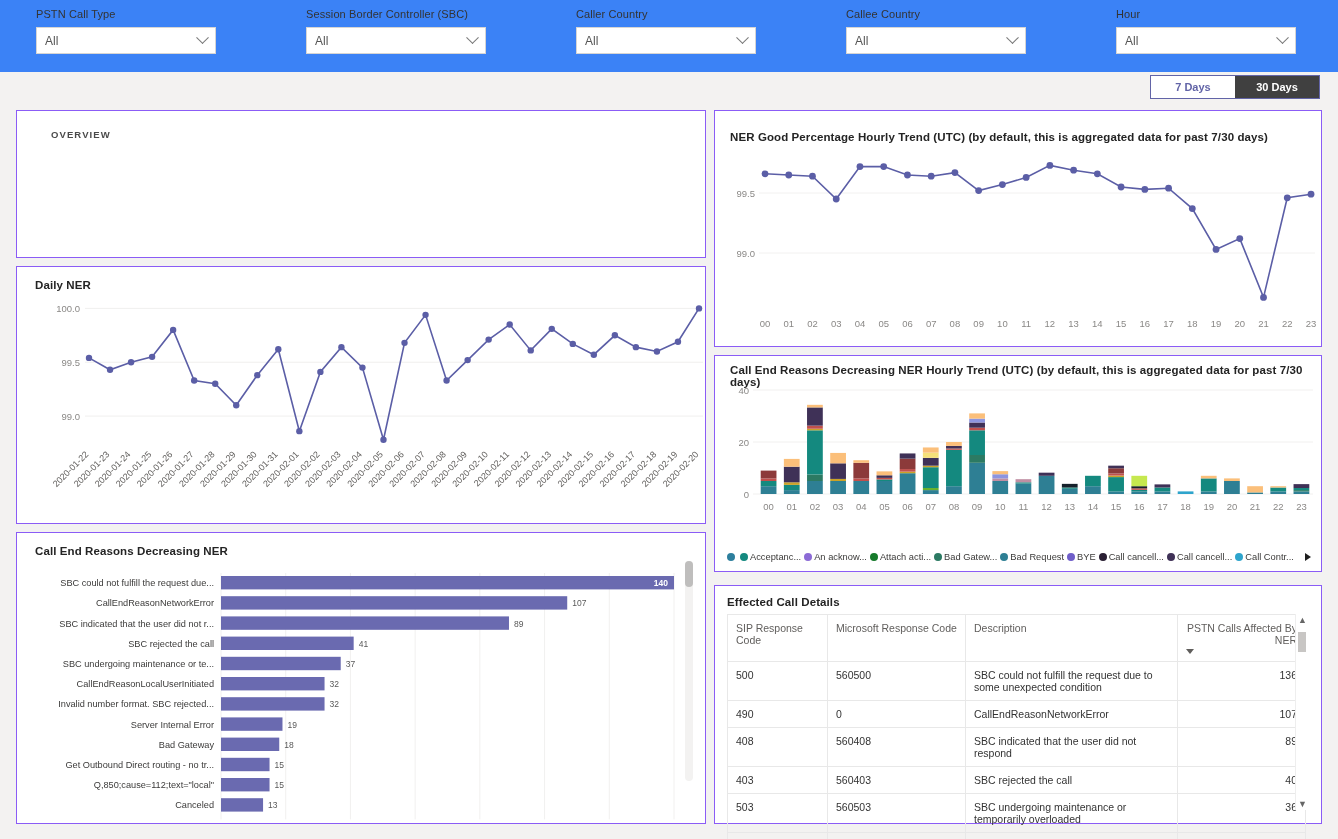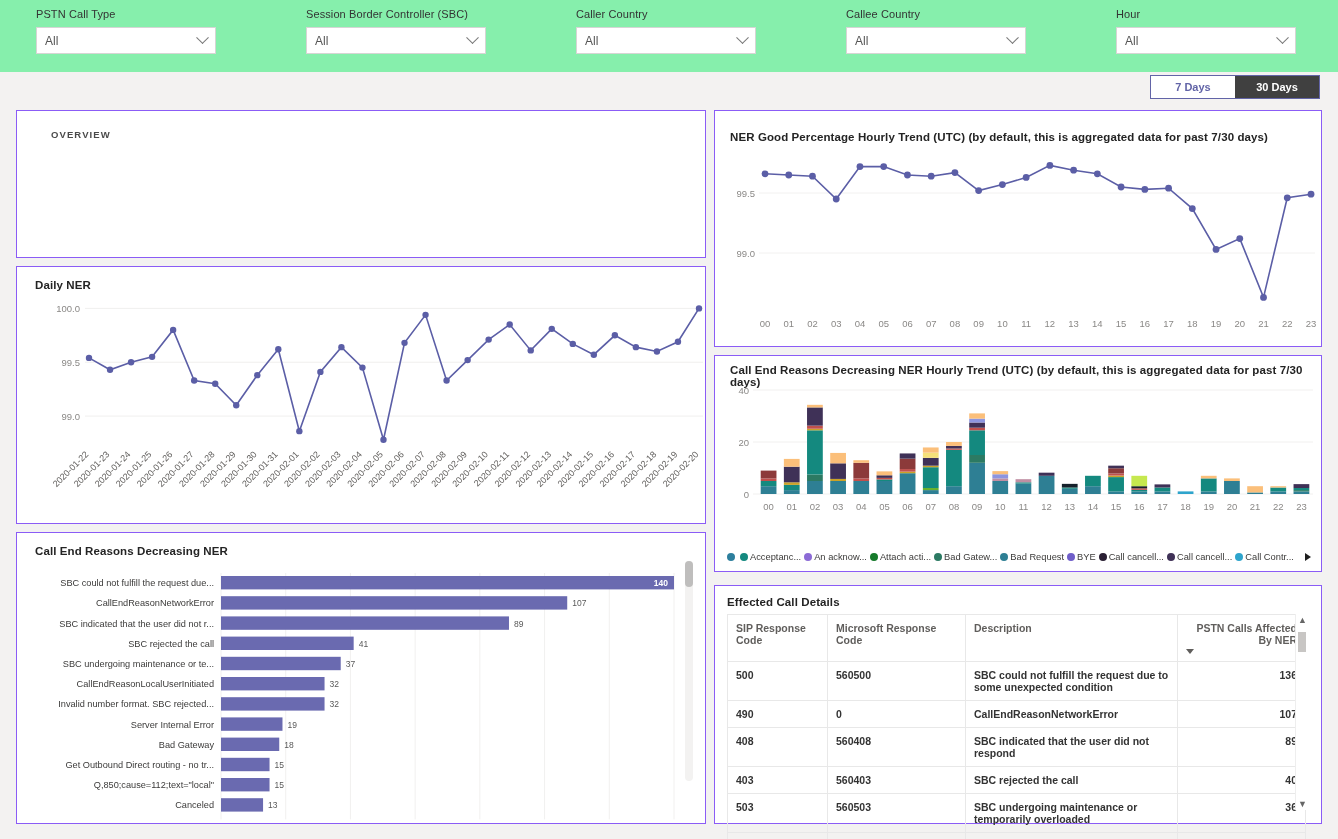--- a/index.html
+++ b/index.html
@@ -7,21 +7,21 @@
     width: 1338px; height: 839px;
     background: #f3f2f1;
     font-family: "Liberation Sans", sans-serif;
     overflow: hidden;
   }
   .page { position: relative; width: 1338px; height: 839px; }
 
   
   .filterbar {
     position: absolute; left: 0; top: 0; width: 1338px; height: 72px;
-    background: #86efac;
+    background: #3b82f6;
   }
   .filter { position: absolute; top: 8px; }
   .filter-label {
     font-size: 11px; color: #333; letter-spacing: .1px; display: block;
     margin-bottom: 7px; white-space: nowrap;
   }
   .filter-select {
     width: 180px; height: 27px; background: #fff; border: 1px solid #d6d5d4;
     display: flex; align-items: center; padding: 0 8px;
     font-size: 12px; color: #555; position: relative;
@@ -101,21 +101,21 @@
     margin-left: auto; width: 0; height: 0; flex:none;
     border-left: 6px solid #1f1f1f; border-top: 4.5px solid transparent;
     border-bottom: 4.5px solid transparent; cursor: pointer;
   }
 
   
   table.det { border-collapse: collapse; width: 578px; table-layout: fixed;
               position: absolute; left: 12px; top: 28px; }
   table.det th, table.det td {
     border: 1px solid #e8e8e8; padding: 7px 8px;
-    font-size: 10.5px; color: #333; vertical-align: top; font-weight: 700;
+    font-size: 10.5px; color: #333; vertical-align: top; font-weight: 400;
     text-align: left;
   }
   table.det th { color: #605e5c; height: 31px; }
   table.det td.num, table.det th.num { text-align: right; }
   table.det tr.total td { font-weight: 700; color: #222; }
   .col-a { width: 100px; } .col-b { width: 138px; }
   .col-c { width: 212px; } .col-d { width: 128px; }
   .sort-caret {
     width: 0; height: 0; margin-top: 3px;
     border-left: 4px solid transparent; border-right: 4px solid transparent;

